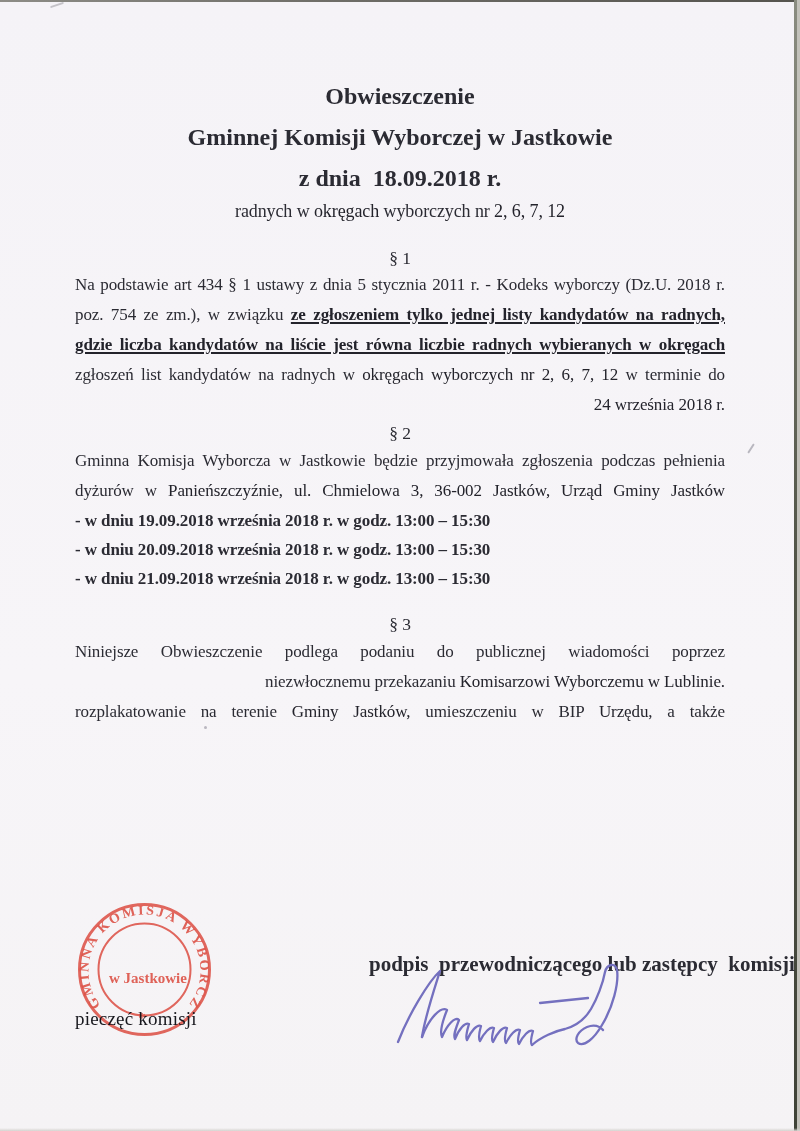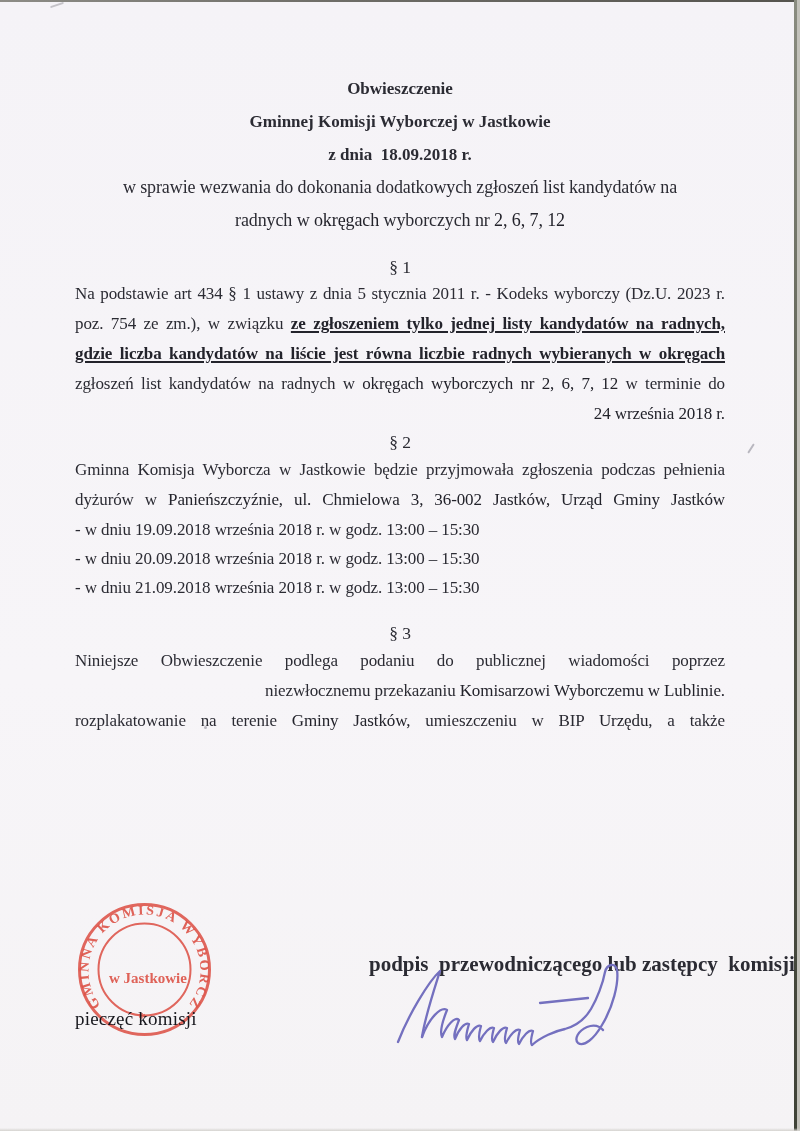--- a/index.html
+++ b/index.html
@@ -8,30 +8,30 @@
   .edge-top{position:absolute;top:0;left:0;width:100%;height:2px;background:linear-gradient(90deg,#8d8c86,#6f6e68 40%,#55544e);}
   .edge-right-dark{position:absolute;top:0;right:3px;width:3px;height:100%;background:linear-gradient(180deg,#8a8c80,#515447 50%,#3f4237);}
   .edge-right-light{position:absolute;top:0;right:0;width:3px;height:100%;background:#c2c1ba;}
   .edge-bottom{position:absolute;bottom:0;left:0;width:100%;height:3px;background:linear-gradient(180deg,rgba(0,0,0,0),#d5d3cf);}
   .smudge-tl{position:absolute;left:50px;top:4px;width:14px;height:2px;background:#9b99a0;transform:rotate(-18deg);opacity:.55;border-radius:2px;}
   .speck1{position:absolute;left:750px;top:443px;width:2px;height:11px;background:#8f8d99;transform:rotate(32deg);opacity:.6;border-radius:2px;}
   .speck2{position:absolute;left:204px;top:726px;width:3px;height:3px;background:#a09da8;border-radius:50%;opacity:.7;}
 
   .content{position:absolute;left:0;top:0;width:800px;padding:72px 75px 0 75px;box-sizing:border-box;font-size:17px;letter-spacing:-0.1px;}
   .tline{text-align:center;line-height:33px;white-space:pre-wrap;}
-  .t-bold{font-weight:bold;font-size:17px;letter-spacing:0;}
+  .t-bold{font-weight:bold;font-size:24px;letter-spacing:0;margin-top:8px;}
   .t-sub{font-size:18px;}
   .sec-head{text-align:center;font-size:17.5px;line-height:24px;}
   .sh1{margin-top:18px;}
   .sh2{line-height:26px;}
   .sh3{margin-top:18px;line-height:26px;}
   .bodyline{line-height:30px;}
   .jline{text-align:justify;text-align-last:justify;}
   .lline{text-align:right;white-space:pre-wrap;}
-  .sched{line-height:29px;white-space:pre-wrap;}
+  .sched{line-height:29px;white-space:pre-wrap;font-weight:bold;}
   .bu{font-weight:bold;text-decoration:underline;text-decoration-thickness:1.5px;text-underline-offset:2px;color:#23232b;}
   .bb{font-weight:normal;color:#23232b;}
 
   .stamp-wrap{position:absolute;left:72px;top:897px;width:150px;height:150px;}
   .stamp-caption{position:absolute;left:75px;top:1008px;font-size:19px;letter-spacing:.2px;color:#17171d;white-space:pre-wrap;}
   .sign-caption{position:absolute;left:369px;top:952px;font-size:21px;color:#2b2b33;white-space:pre-wrap;font-weight:bold;}
   .sign-wrap{position:absolute;left:388px;top:962px;width:300px;height:95px;}
 </style>
 </head>
 <body>
@@ -44,27 +44,26 @@
   <div class="smudge-tl"></div>
   <div class="speck1"></div>
   <div class="speck2"></div>
 
   <div class="content">
 
     <div>
       <div class="tline t-bold">Obwieszczenie</div>
       <div class="tline t-bold">Gminnej Komisji Wyborczej w Jastkowie</div>
       <div class="tline t-bold">z dnia  18.09.2018 r.</div>
-      <div class="tline t-sub">w sprawie wezwania do dokonania dodatkowych zgłoszeń list kandydatów na</div>
       <div class="tline t-sub"><span>radnych w </span><span class="bb">okręgach</span><span> wyborczych nr </span><span class="bb">2, 6, 7, 12</span></div>
     </div>
 
     <div class="sec-head sh1">§ 1</div>
     <div>
-      <div class="bodyline jline">Na podstawie art 434 § 1 ustawy z dnia 5 stycznia 2011 r. -  Kodeks wyborczy (Dz.U. 2023 r.</div>
+      <div class="bodyline jline">Na podstawie art 434 § 1 ustawy z dnia 5 stycznia 2011 r. -  Kodeks wyborczy (Dz.U. 2018 r.</div>
       <div class="bodyline jline"><span>poz. 754 ze zm.), w związku </span><span class="bu">ze zgłoszeniem tylko jednej  listy kandydatów na radnych,</span></div>
       <div class="bodyline jline"><span class="bu">gdzie liczba kandydatów na liście jest równa liczbie radnych wybieranych w okręgach</span></div>
       <div class="bodyline jline"><span>zgłoszeń list kandydatów na radnych w </span><span class="bb">okręgach wyborczych nr 2, 6, 7, 12</span><span> w  terminie do</span></div>
       <div class="bodyline lline"><span class="bb">24 września 2018 r.</span></div>
     </div>
 
     <div class="sec-head sh2">§ 2</div>
     <div>
       <div class="bodyline jline">Gminna Komisja Wyborcza w Jastkowie będzie przyjmowała zgłoszenia podczas  pełnienia</div>
       <div class="bodyline jline"><span>dyżurów w </span><span class="bb">Panieńszczyźnie, ul. Chmielowa 3, 36-002 Jastków, Urząd Gminy Jastków</span></div>

